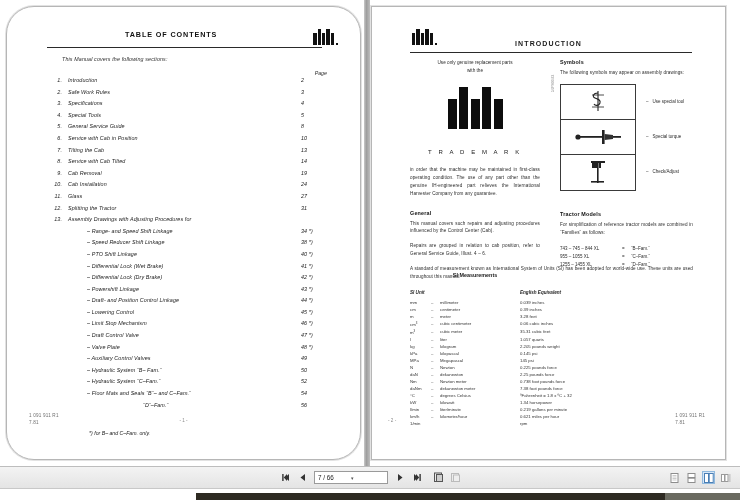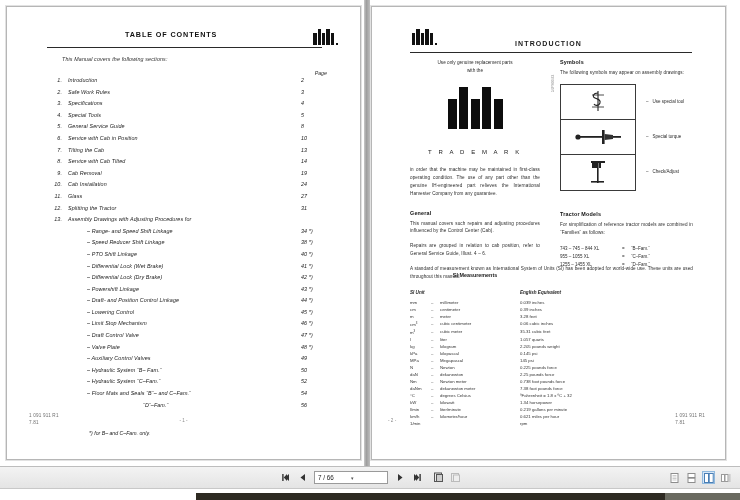--- a/index.html
+++ b/index.html
@@ -14,21 +14,21 @@
   
   .viewer {
     position: absolute; left:0; top:0; width:740px; height:466px;
     background:#ffffff;
   }
   .page-wrap {
     position:absolute; top:6px; height:454px; background:#ffffff;
     border:1px solid #b6b6b6;
     box-shadow: 0 0 0 1px #e2e2e2;
   }
-  .page-left  { left:6px;   width:355px; }
+  .page-left  { left:6px;   width:355px;border-radius:28px; }
   .page-right { left:371px; width:355px; }
   .spine {
     position:absolute; left:364px; top:0; width:6px; height:466px;
     background: linear-gradient(to right,#c9c9c9,#9e9e9e 40%,#bdbdbd);
   }
   .topbar-strip {
     position:absolute; left:0; top:0; width:740px; height:7px;
     background:#bdbdbd;
   }
   .page {

